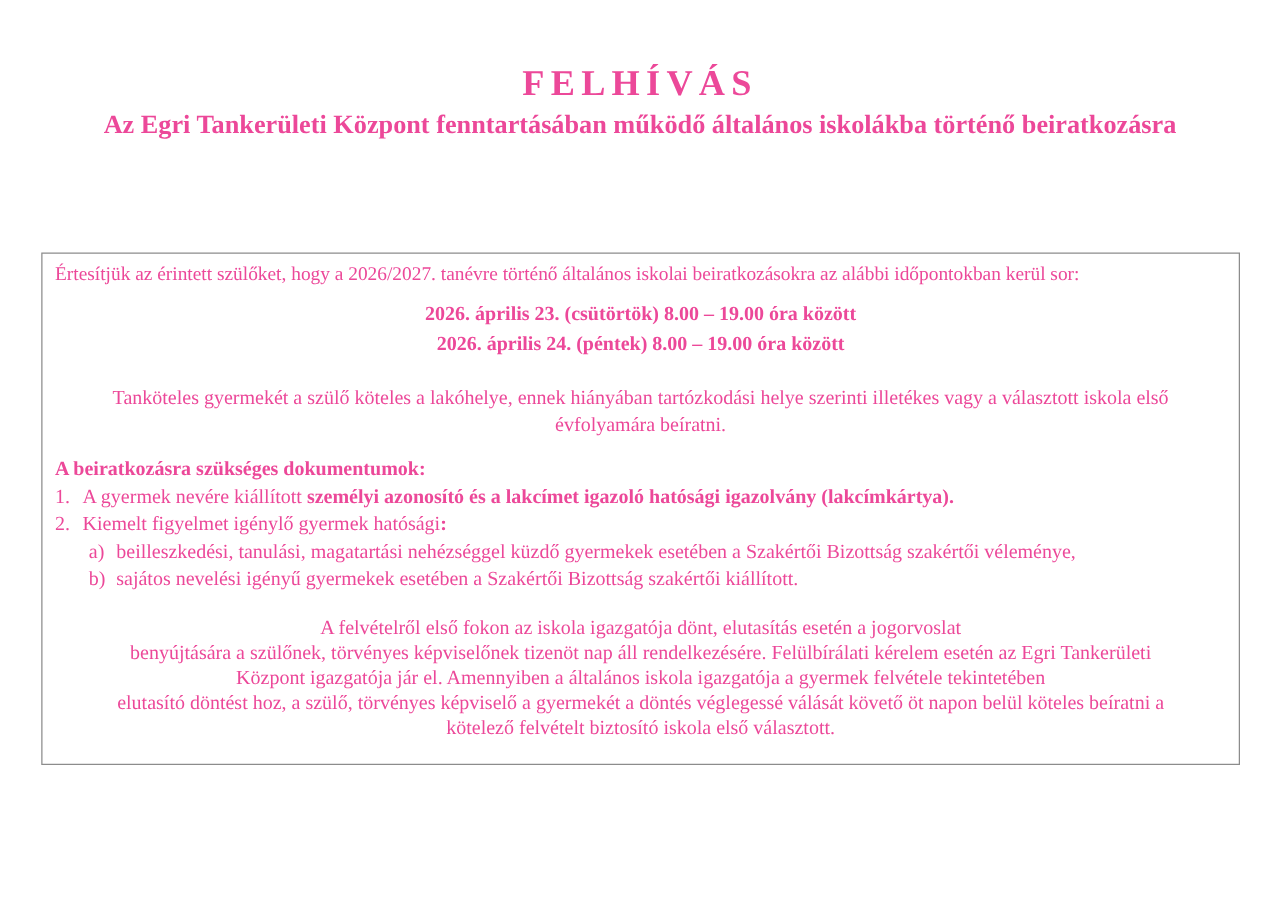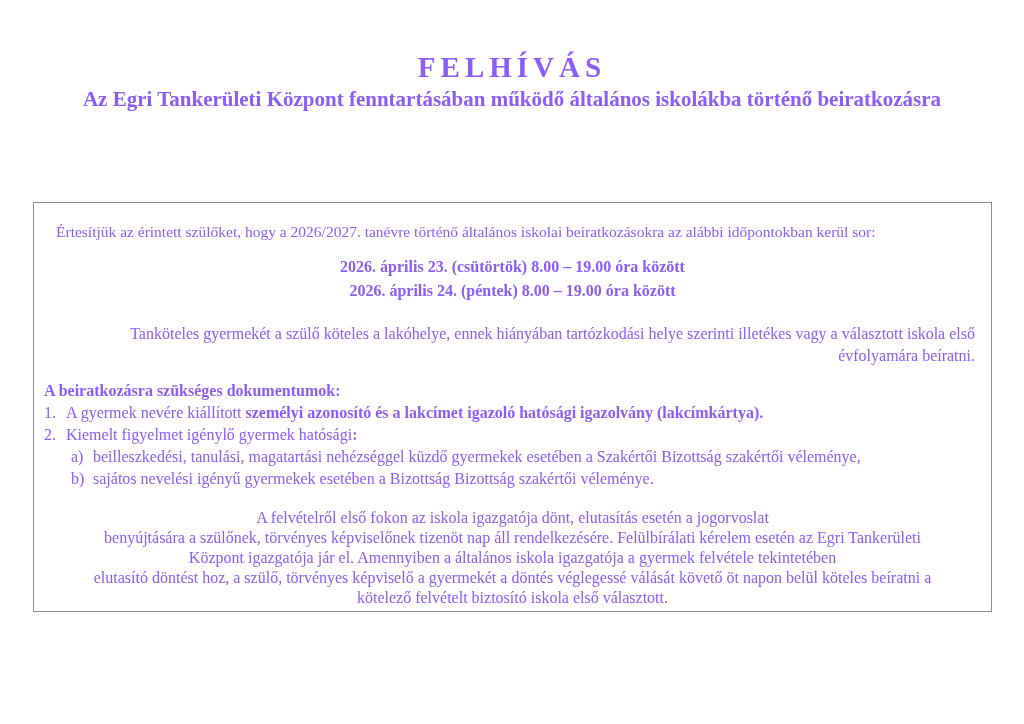--- a/index.html
+++ b/index.html
@@ -1,21 +1,21 @@
 <!DOCTYPE html>
 <html><head>
 <meta charset="utf-8">
 <style>
   html, body { margin: 0; padding: 0; background: #ffffff; }
   .page {
     position: relative;
     width: 1024px;
     height: 724px;
     background: #ffffff;
-    color: #8b5cf6;
+    color: #ec4899;
     font-family: "Liberation Serif", "DejaVu Serif", serif;
     overflow: hidden;
   }
   .title {
     padding-top: 50px;
     text-align: center;
     font-weight: 700;
     font-size: 29px;
     letter-spacing: 5px;
     line-height: 34px;
@@ -33,37 +33,37 @@
     left: 33px;
     top: 202px;
     width: 959px;
     height: 410px;
     border: 1px solid #8c8c8c;
     box-sizing: border-box;
     padding: 6px 10px;
     font-size: 16px;
   }
   .intro {
-    margin: 12px;
+    margin: 0;
     font-size: 15.5px;
     line-height: 22px;
     white-space: nowrap;
     text-align: left;
   }
   .date-line {
     margin: 0;
     text-align: center;
     font-weight: 700;
     line-height: 24px;
   }
   .date-line.first { margin-top: 9px; }
   .obligation {
     margin: 20px auto 13px;
     max-width: 925px;
-    text-align: right;
+    text-align: center;
     line-height: 22px;
   }
   .docs-heading {
     margin: 8px 0 0;
     font-weight: 700;
     line-height: 22px;
   }
   .doc-item { display: flex; line-height: 22px; }
   .num { flex: 0 0 22px; }
   .itext { flex: 1; }
@@ -107,21 +107,21 @@
       <span class="itext"><span>Kiemelt figyelmet igénylő gyermek hatósági</span><span class="b">:</span></span>
     </div>
 
     <div class="sub-item">
       <span class="slabel">a)</span>
       <span class="itext">beilleszkedési, tanulási, magatartási nehézséggel küzdő gyermekek esetében a Szakértői Bizottság szakértői véleménye,</span>
     </div>
 
     <div class="sub-item">
       <span class="slabel">b)</span>
-      <span class="itext">sajátos nevelési igényű gyermekek esetében a Bizottság Bizottság szakértői véleménye.</span>
+      <span class="itext">sajátos nevelési igényű gyermekek esetében a Szakértői Bizottság szakértői kiállított.</span>
     </div>
 
     <div class="appeal">
       <div class="appeal-line">A felvételről első fokon az iskola igazgatója dönt, elutasítás esetén a jogorvoslat</div>
       <div class="appeal-line">benyújtására a szülőnek, törvényes képviselőnek tizenöt nap áll rendelkezésére. Felülbírálati kérelem esetén az Egri Tankerületi</div>
       <div class="appeal-line">Központ igazgatója jár el. Amennyiben a általános iskola igazgatója a gyermek felvétele tekintetében</div>
       <div class="appeal-line">elutasító döntést hoz, a szülő, törvényes képviselő a gyermekét a döntés véglegessé válását követő öt napon belül köteles beíratni a</div>
       <div class="appeal-line">kötelező felvételt biztosító iskola első választott.</div>
     </div>
 

